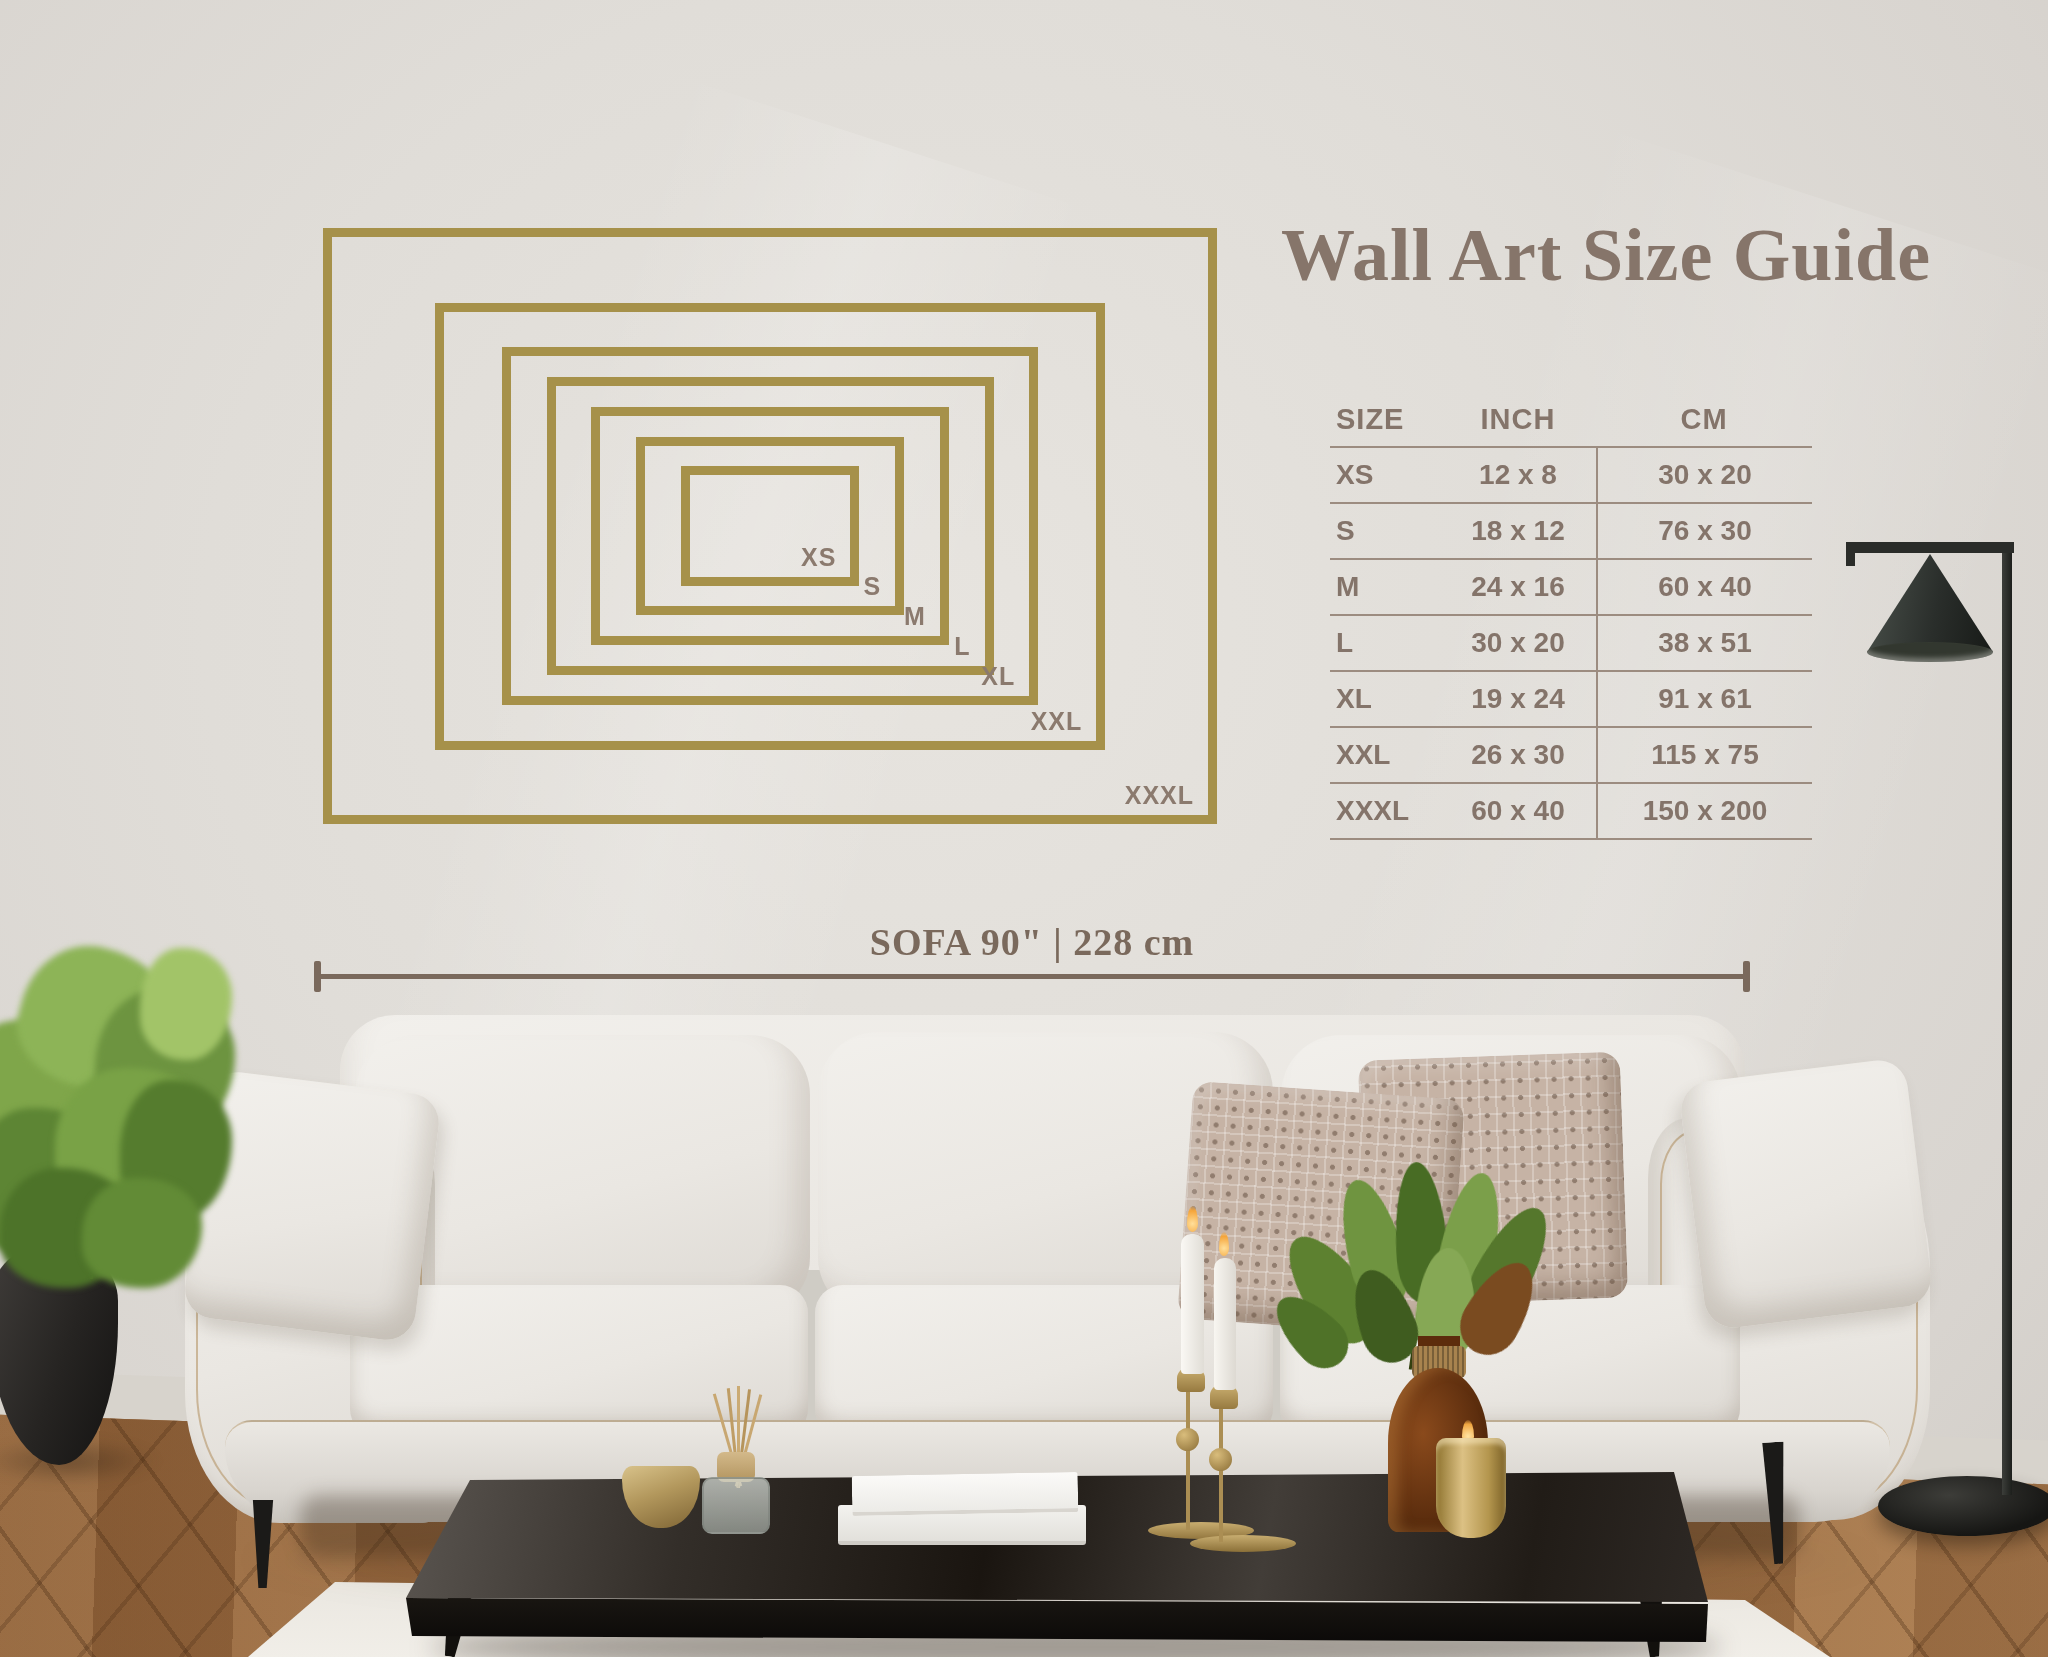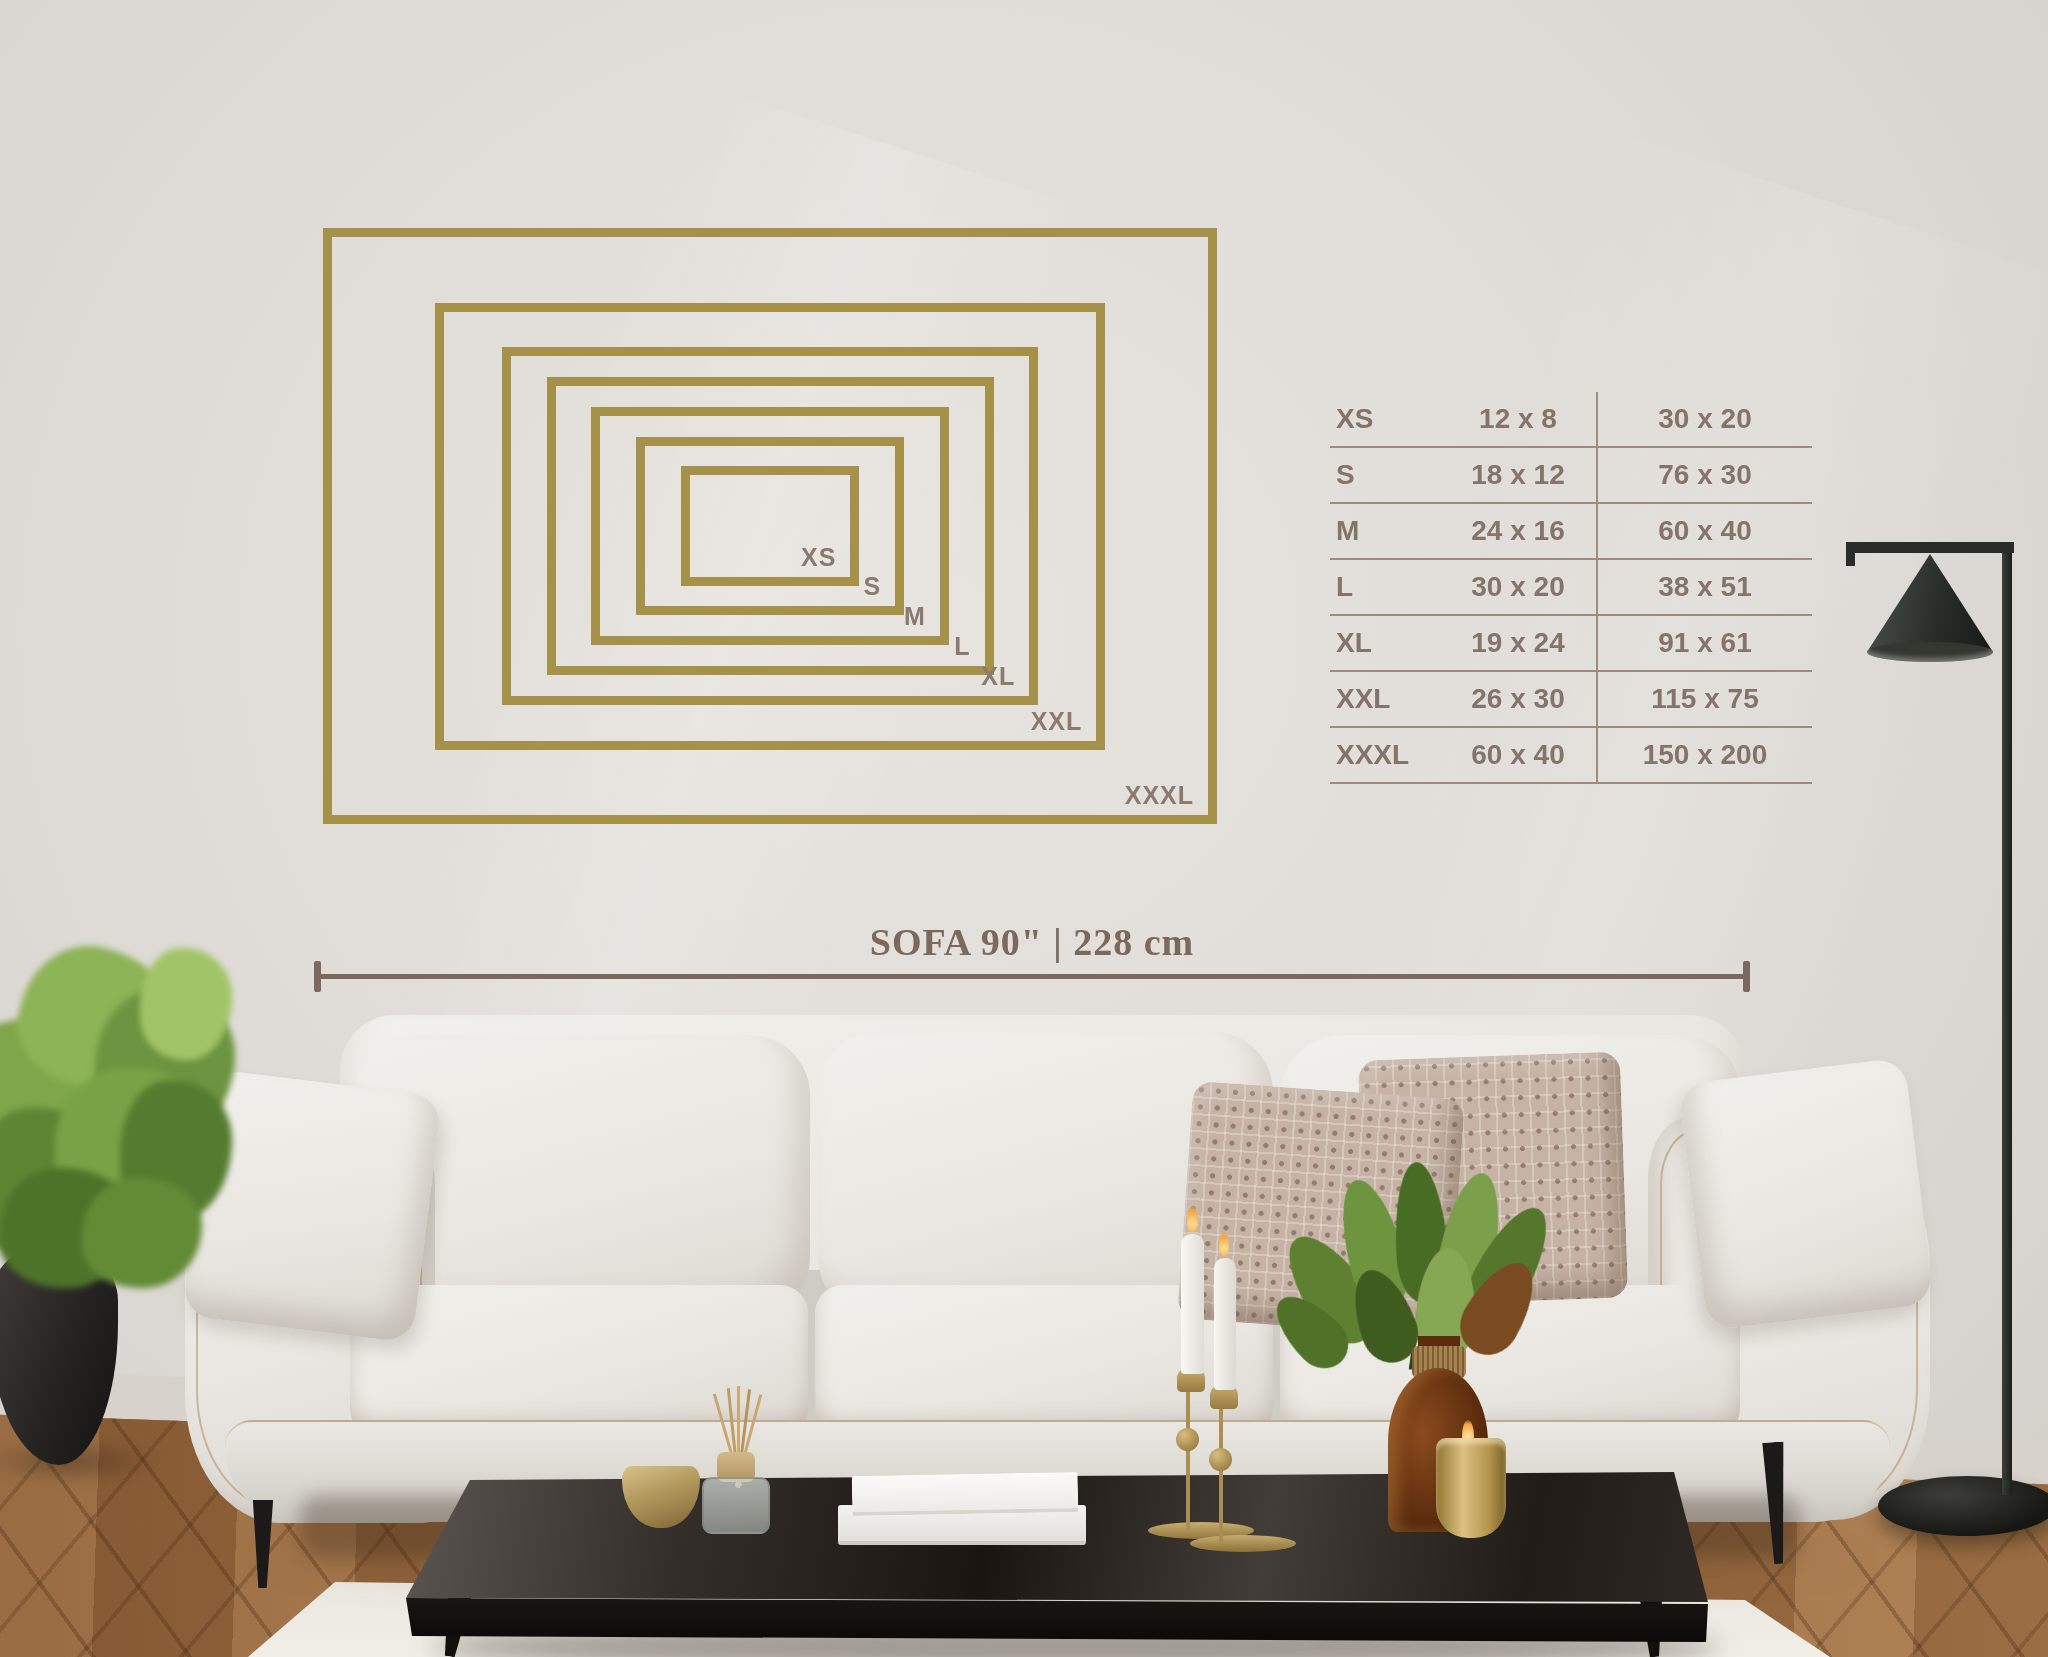--- a/index.html
+++ b/index.html
@@ -69,22 +69,28 @@
         <span class="frame-label" style="color: rgb(139, 122, 110);">XL</span>
       </div>
       <div class="frame-rect" style="left: 434.8px; top: 302.5px; width: 670.5px; height: 447px; border-color: rgb(166, 145, 74);">
         <span class="frame-label" style="color: rgb(139, 122, 110);">XXL</span>
       </div>
       <div class="frame-rect" style="left: 323px; top: 228px; width: 894px; height: 596px; border-color: rgb(166, 145, 74);">
         <span class="frame-label" style="color: rgb(139, 122, 110);">XXXL</span>
       </div>
     </div>
 
+  <div class="page-title">Wall Art Size Guide</div>
 
   <div class="size-table">
+    <div class="st-header">
+      <span class="c1">SIZE</span>
+      <span class="c2">INCH</span>
+      <span class="c3">CM</span>
+    </div>
     <div>
         <div class="st-row">
           <span class="c1">XS</span>
           <span class="c2">12 x 8</span>
           <span class="c3">30 x 20</span>
         </div>
         <div class="st-row">
           <span class="c1">S</span>
           <span class="c2">18 x 12</span>
           <span class="c3">76 x 30</span>

